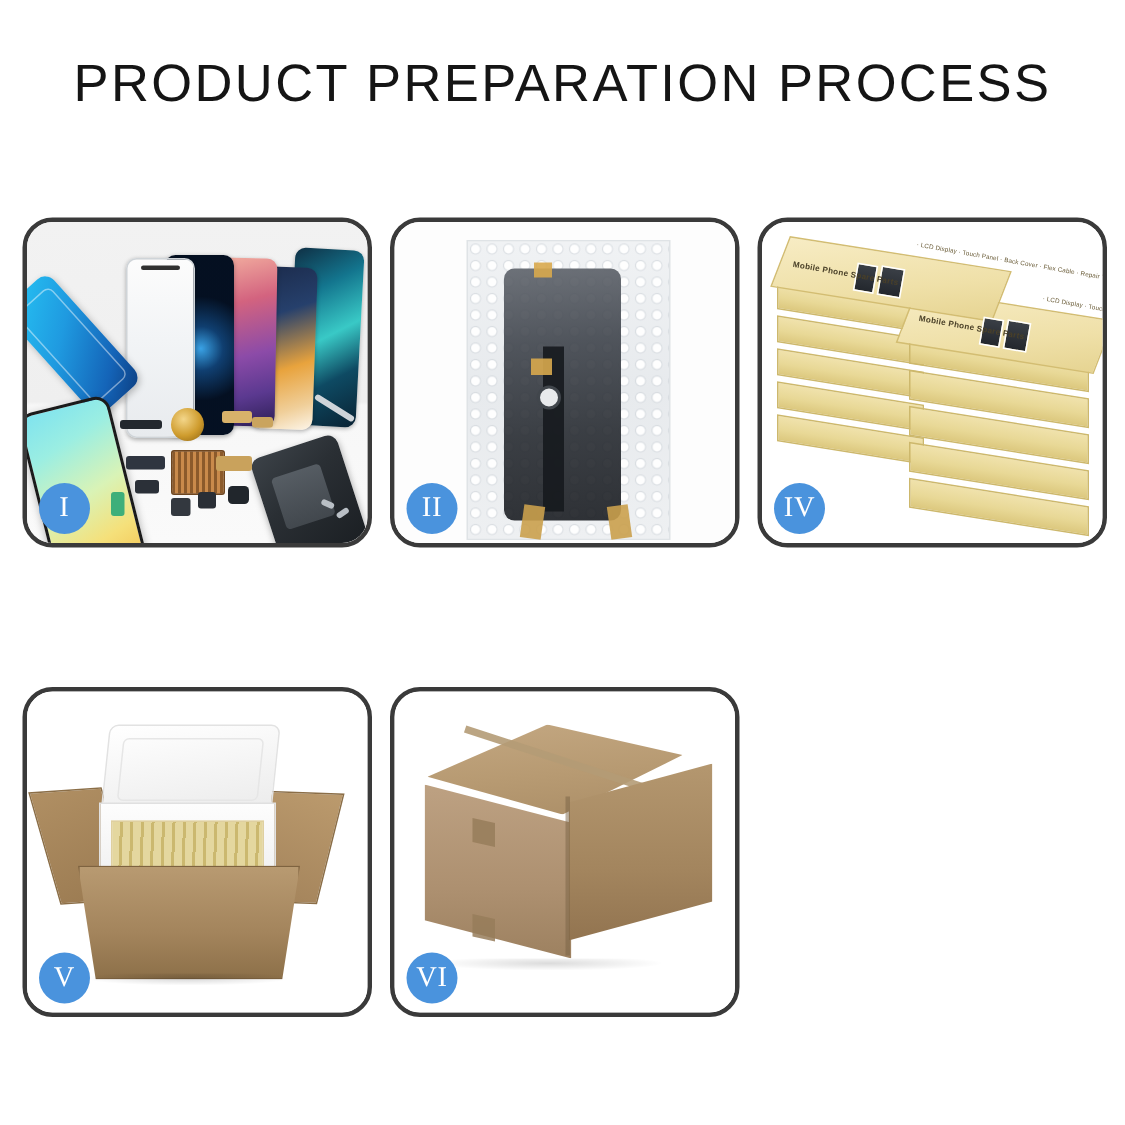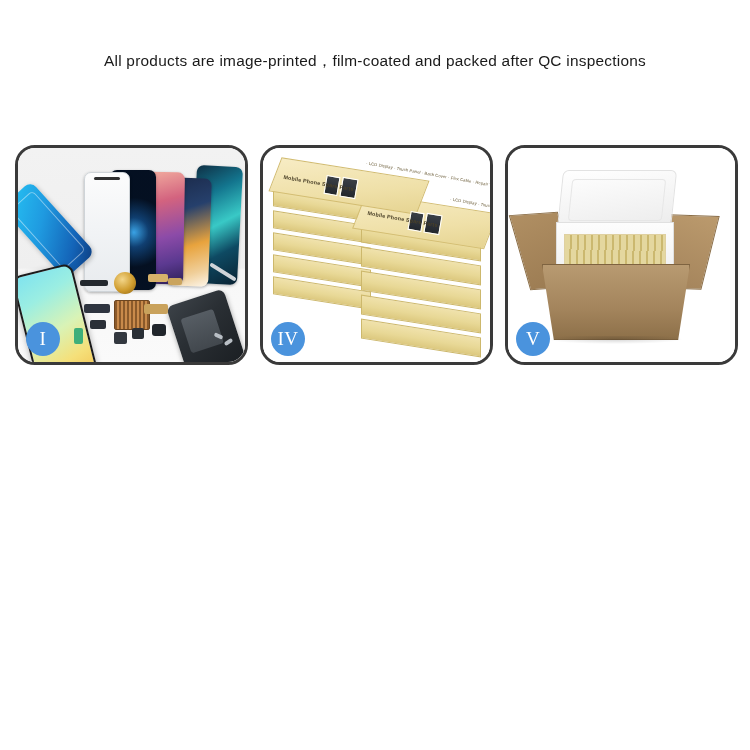--- a/index.html
+++ b/index.html
@@ -447,21 +447,21 @@
   }
   .c-shadow {
     position:absolute; left:28px; top:178px; width:150px; height:8px;
     background: radial-gradient(ellipse at 50% 40%, rgba(0,0,0,0.14) 0%, rgba(0,0,0,0) 72%);
   }
 </style>
 </head>
 <body>
 
 <div class="header">
-  <p class="page-subtitle">All products are image-printed，film-coated and packed after QC inspections</p>
+  <h1 class="page-title">PRODUCT PREPARATION PROCESS</h1>
 </div>
 
 <div class="process-grid">
 
   <div class="panel">
     <div class="panel-photo">
       <div class="p1-bg"></div>
       <div class="phone ph-a"></div>
       <div class="phone ph-b"></div>
       <div class="phone ph-c"></div>
@@ -482,20 +482,35 @@
       <div class="part pt-blk3"></div>
       <div class="part pt-green"></div>
       <div class="part pt-cam"></div>
       <div class="part pt-tweez"></div>
       <div class="part pt-screw1"></div>
       <div class="part pt-screw2"></div>
     </div>
     <div class="badge">I</div>
   </div>
 
+  <div class="panel">
+    <div class="panel-photo">
+      <div class="p2-bg"></div>
+      <div class="bubble-bag">
+        <div class="screen-inner"></div>
+        <div class="screen-flex"></div>
+        <div class="conn-dot"></div>
+        <div class="tab-top"></div>
+        <div class="tab-mid"></div>
+        <div class="tab-bl"></div>
+        <div class="tab-br"></div>
+      </div>
+    </div>
+    <div class="badge">II</div>
+  </div>
 
 
   <div class="panel">
     <div class="panel-photo">
       <div class="p4-bg"></div>
       <div class="stack">
         <div class="sbox sb-l5"></div>
         <div class="sbox sb-l4"></div>
         <div class="sbox sb-l3"></div>
         <div class="sbox sb-l2"></div>
@@ -539,14 +554,28 @@
       <div class="v-flap-r"></div>
       <div class="v-foamlid"></div>
       <div class="v-foambox"></div>
       <div class="v-inner"></div>
       <div class="v-carton"></div>
       <div class="v-shadow"></div>
     </div>
     <div class="badge">V</div>
   </div>
 
+  <div class="panel">
+    <div class="panel-photo">
+      <div class="p6-bg"></div>
+      <div class="c-top"></div>
+      <div class="c-tape"></div>
+      <div class="c-front"></div>
+      <div class="c-right"></div>
+      <div class="c-seam"></div>
+      <div class="c-tab1"></div>
+      <div class="c-tab2"></div>
+      <div class="c-shadow"></div>
+    </div>
+    <div class="badge">VI</div>
+  </div>
 
 </div>
 
 </body></html>

